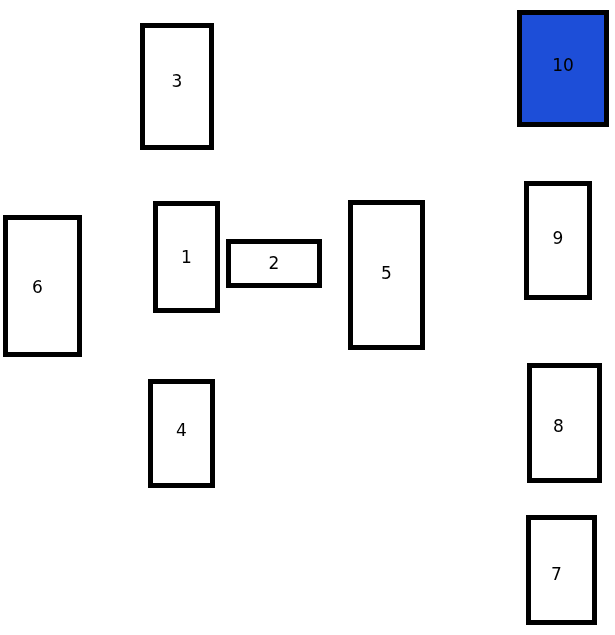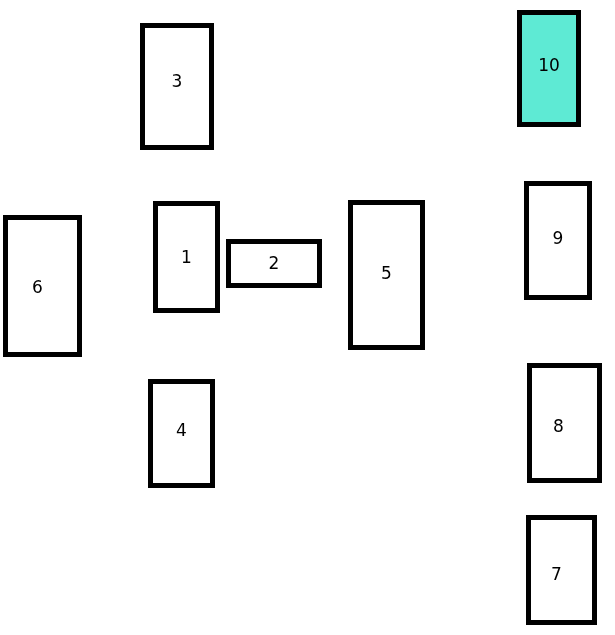--- a/index.html
+++ b/index.html
@@ -61,16 +61,16 @@
     </div>
     <div class="shape" style="left: 526px; top: 515px; width: 71px; height: 110px; border-width: 5px; border-color: rgb(0, 0, 0); background: rgb(255, 255, 255);">
       <span class="shape-label" style="transform: translate(-5px, 4px);">7</span>
     </div>
     <div class="shape" style="left: 527px; top: 363px; width: 75px; height: 120px; border-width: 5px; border-color: rgb(0, 0, 0); background: rgb(255, 255, 255);">
       <span class="shape-label" style="transform: translate(-6px, 3px);">8</span>
     </div>
     <div class="shape" style="left: 524px; top: 181px; width: 68px; height: 119px; border-width: 5px; border-color: rgb(0, 0, 0); background: rgb(255, 255, 255);">
       <span class="shape-label" style="transform: translate(0px, -2px);">9</span>
     </div>
-    <div class="shape" style="left: 517px; top: 10px; width: 64px; height: 117px; border-width: 5px; border-color: rgb(0, 0, 0); background: #5eead4;">
+    <div class="shape" style="left: 517px; top: 10px; width: 92px; height: 117px; border-width: 5px; border-color: rgb(0, 0, 0); background: #1d4ed8;">
       <span class="shape-label" style="transform: translate(0px, -3px);">10</span>
     </div>
   </div>
 
 </body></html>

